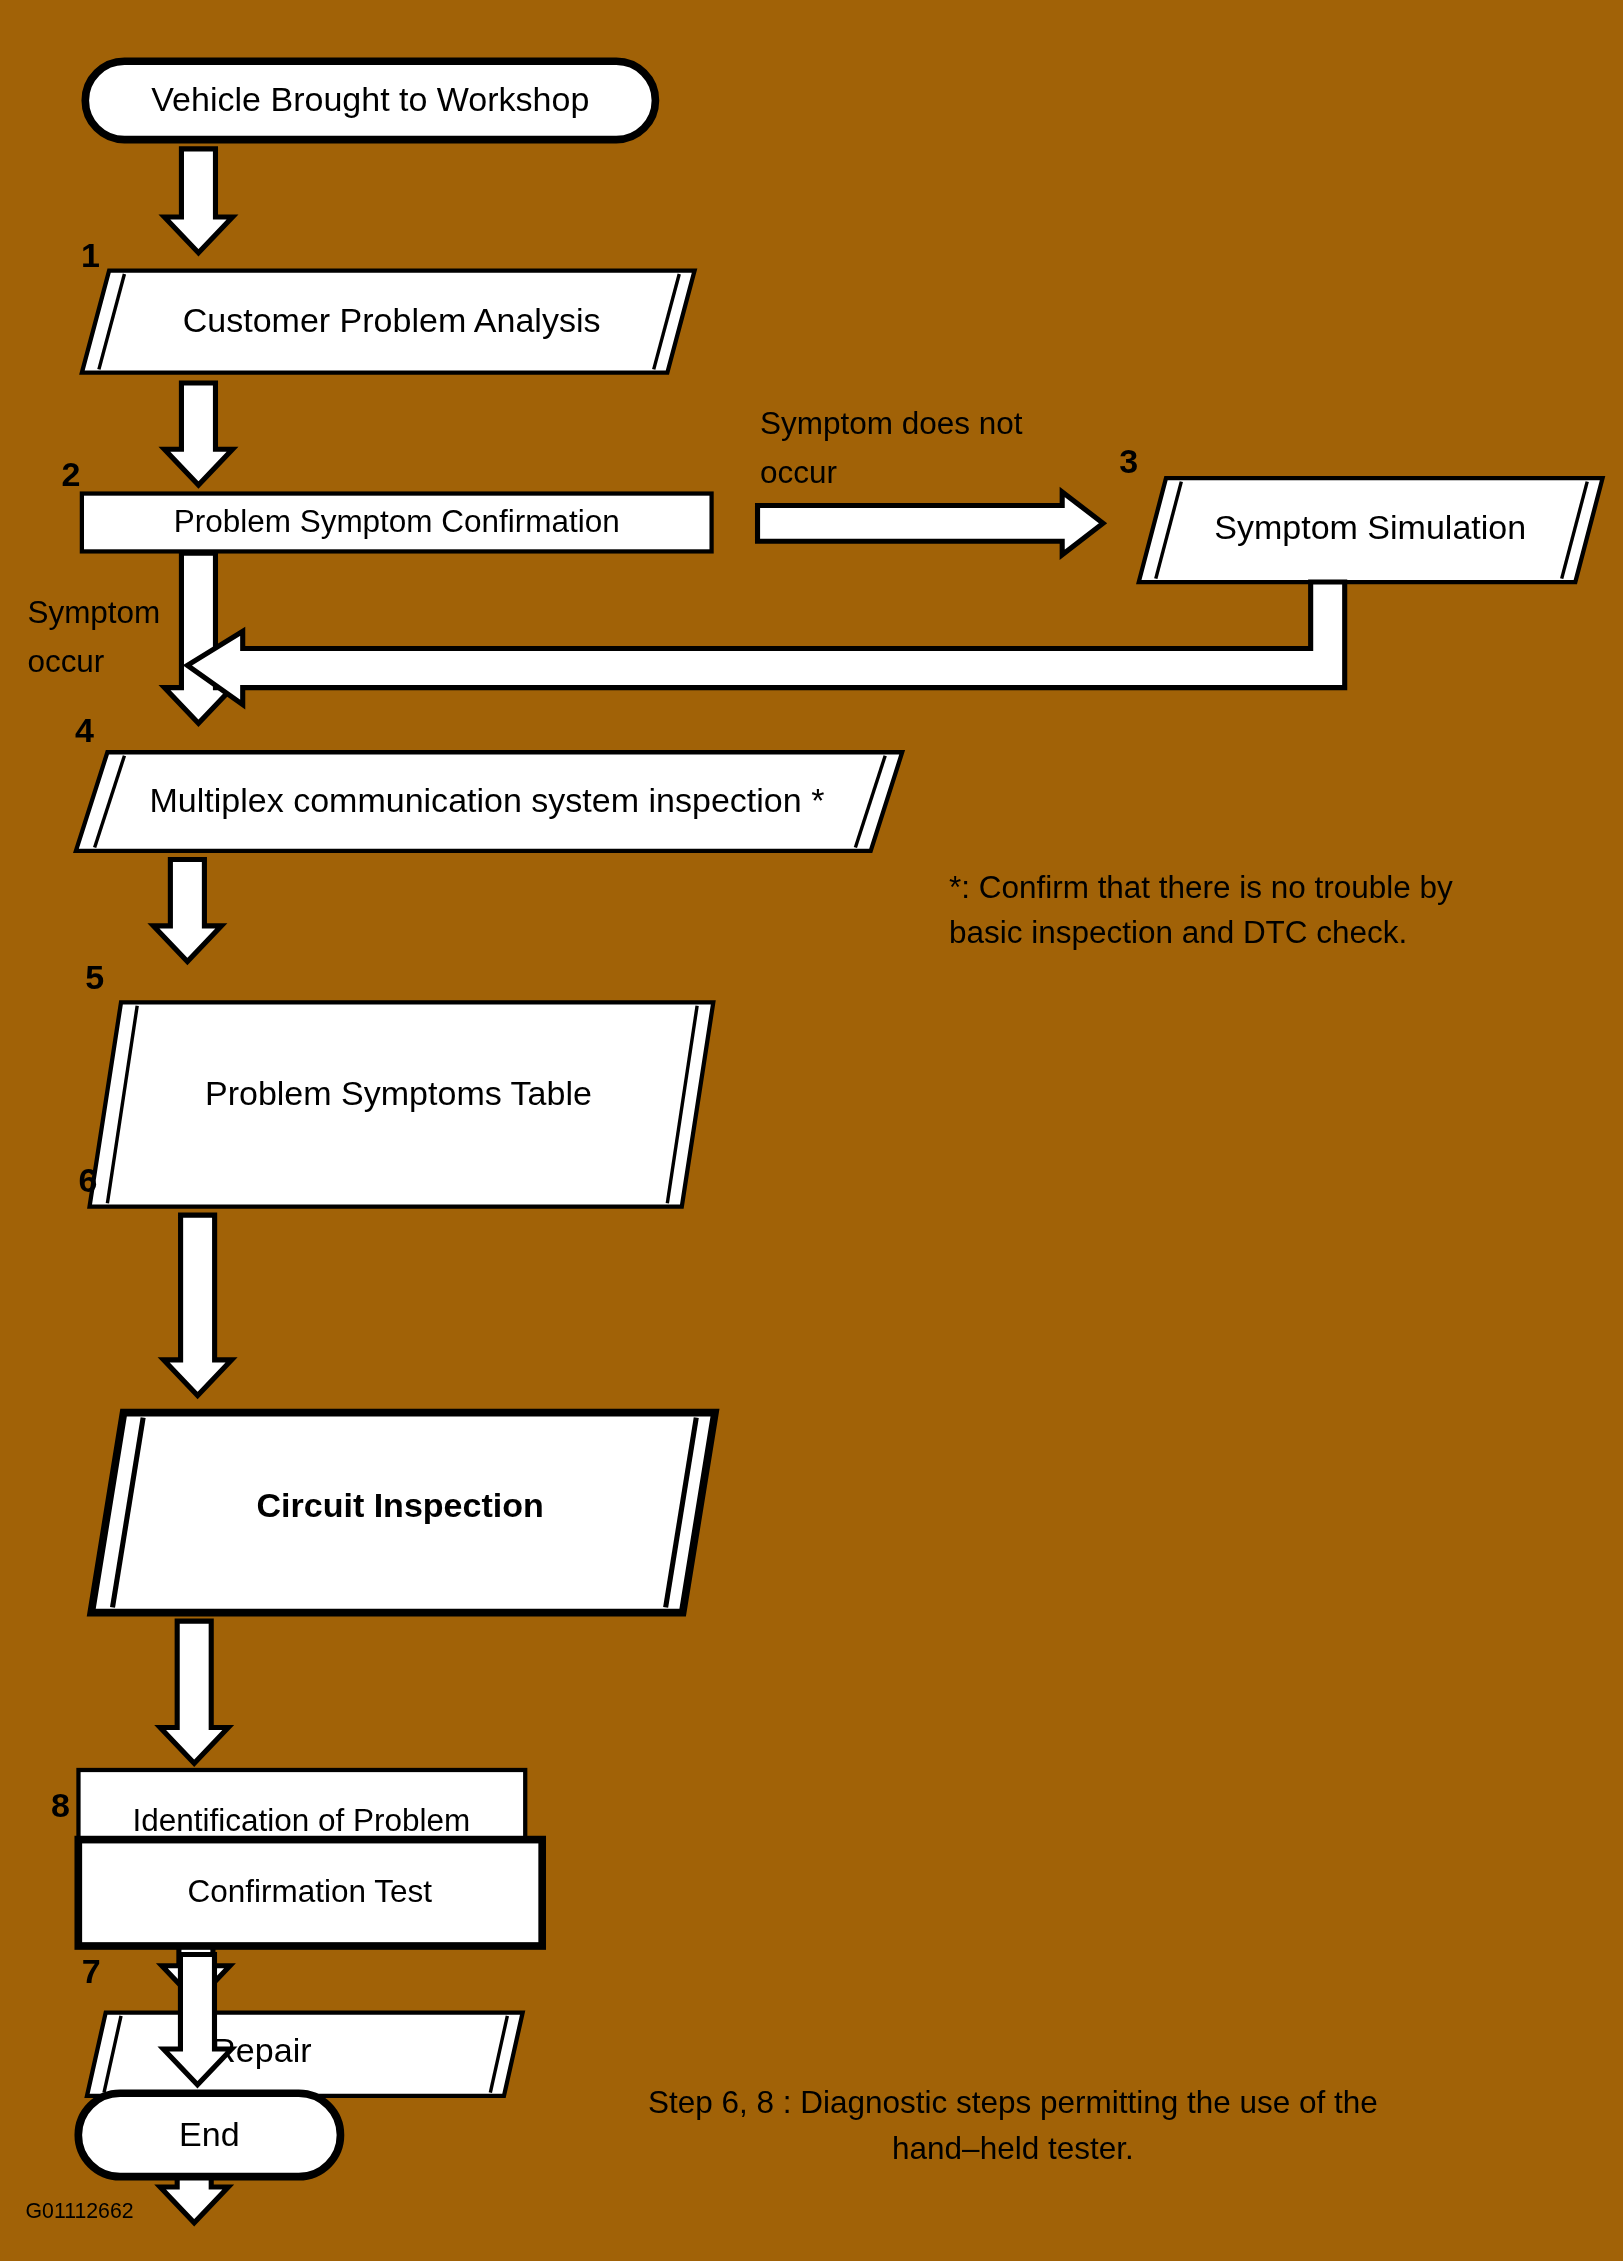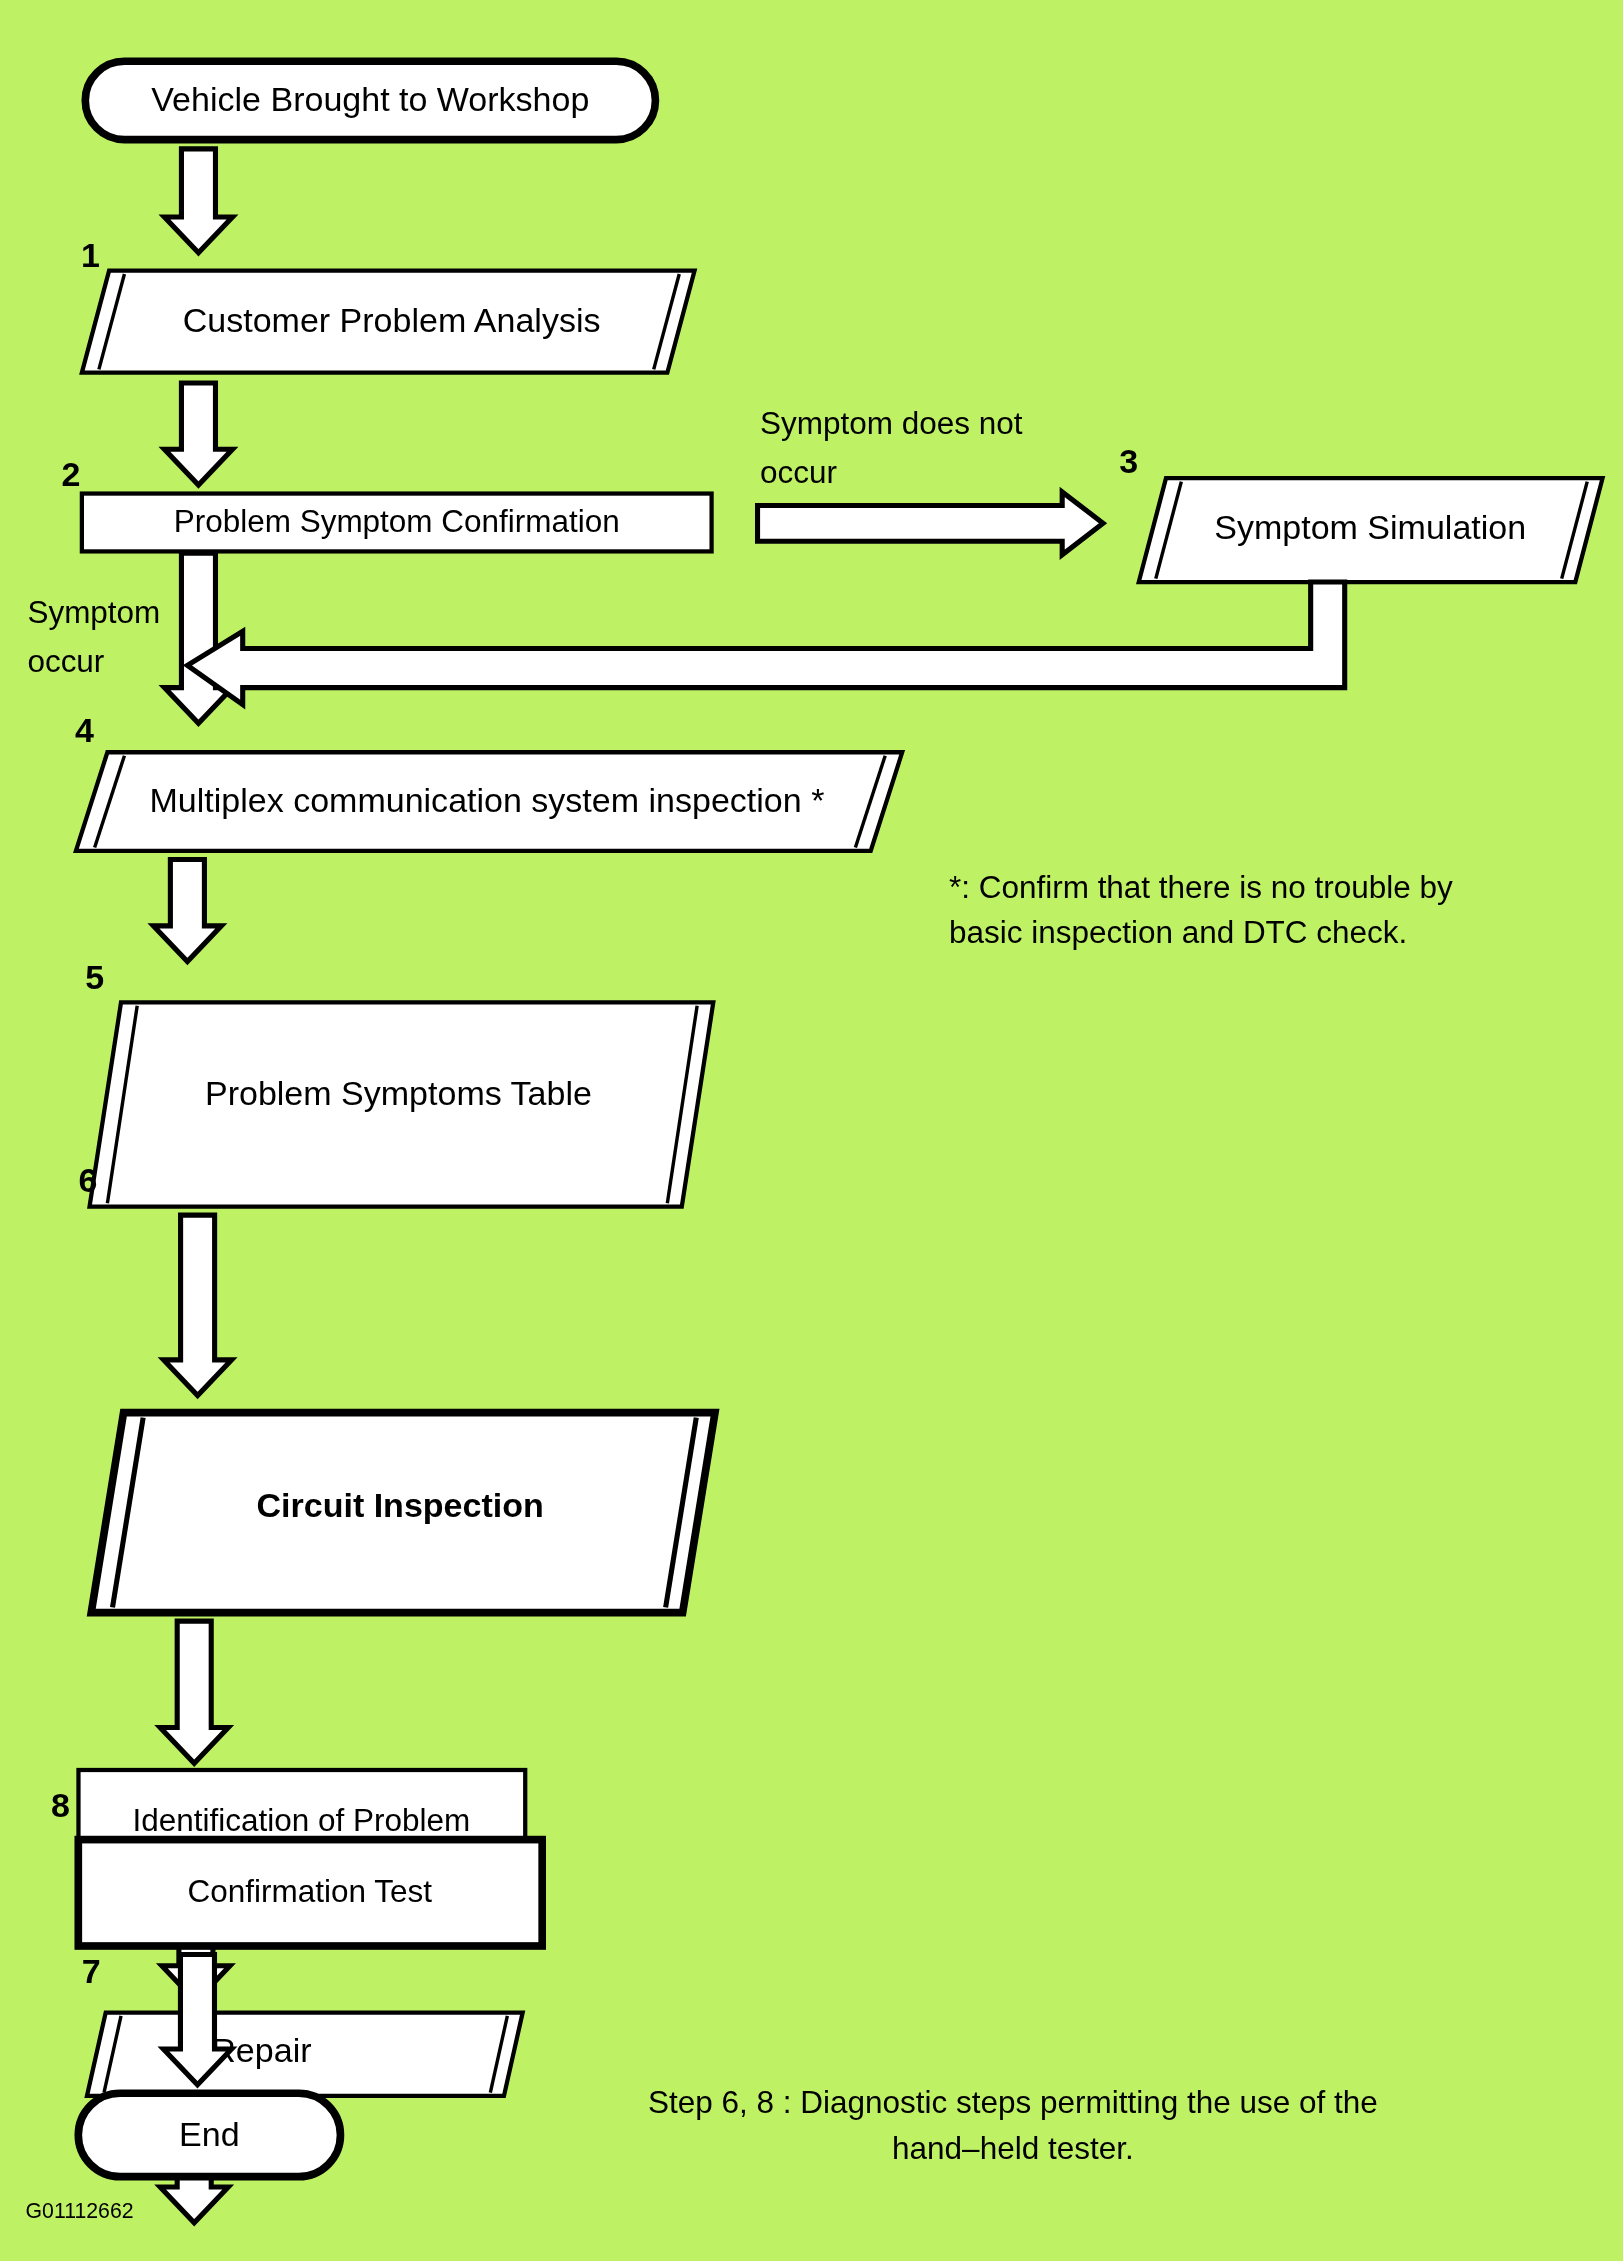--- a/index.html
+++ b/index.html
@@ -8,21 +8,21 @@
     background: #ffffff;
   }
   body {
     font-family: "Liberation Sans", sans-serif;
     color: #000000;
   }
   #page {
     position: relative;
     width: 1624px;
     height: 2261px;
-    background: #bef264;
+    background: #a16207;
     overflow: hidden;
   }
   #flow-svg {
     position: absolute;
     top: 0;
     left: 0;
     width: 1624px;
     height: 2261px;
   }
   .shape-outline {

